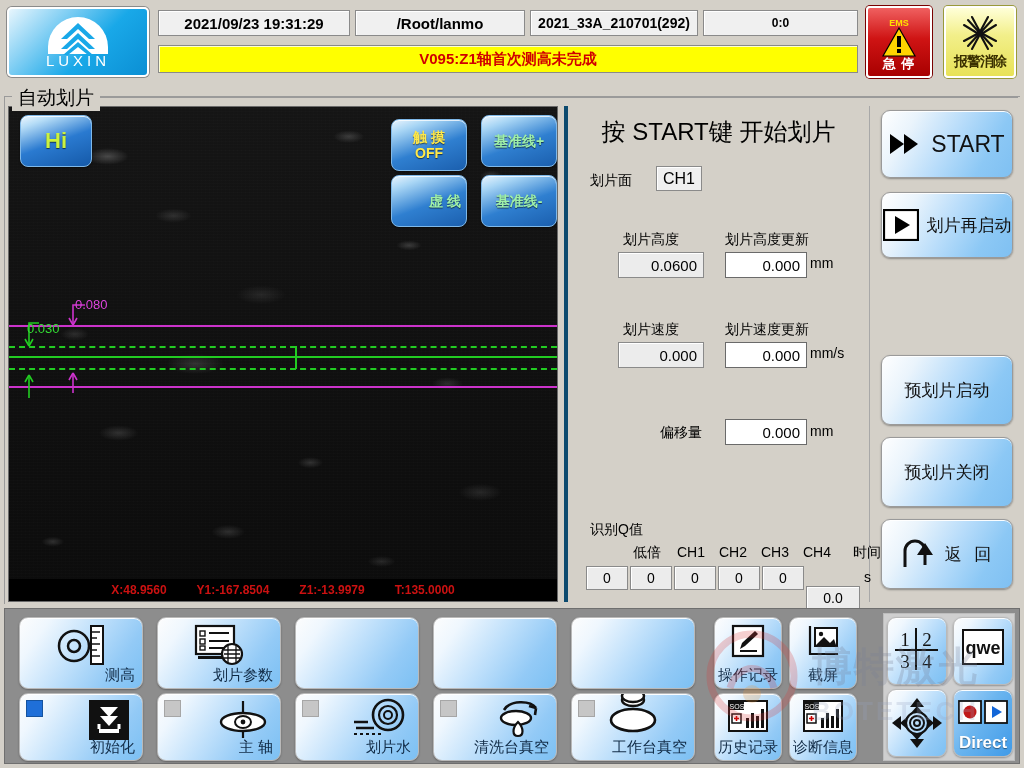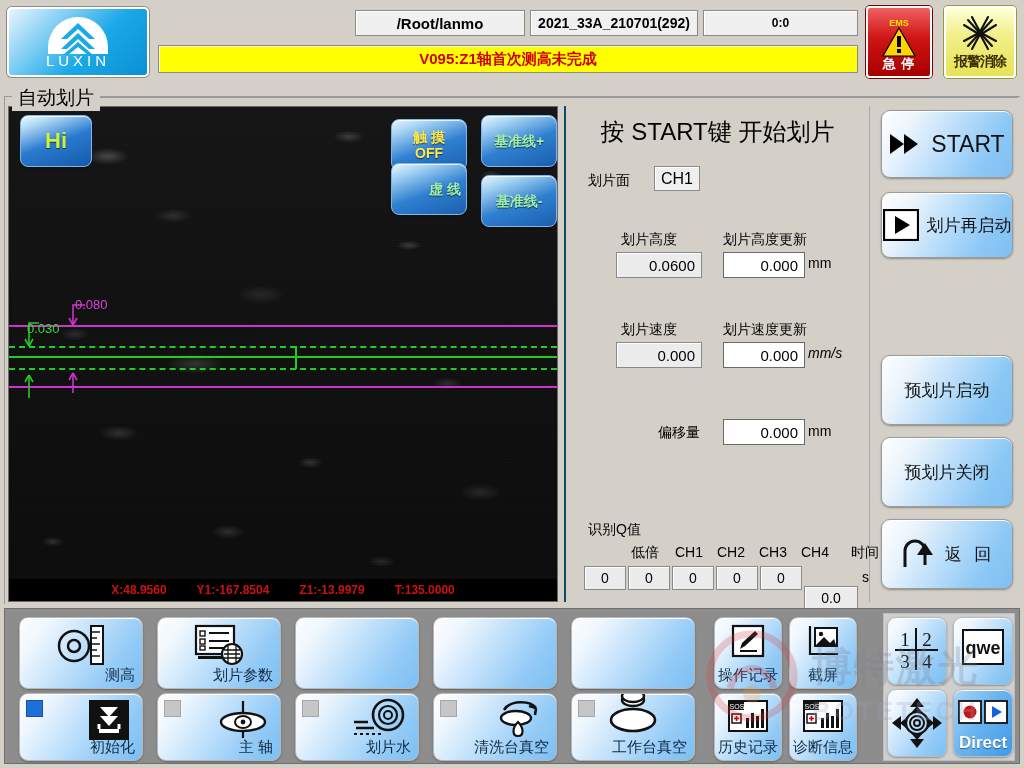--- a/index.html
+++ b/index.html
@@ -158,21 +158,21 @@
   .coord-bar {
     position: absolute; left: 0; bottom: 0; width: 100%; height: 22px;
     background: #000; display: flex; align-items: center; justify-content: center;
     gap: 30px; color: #cc1111; font-size: 12px; font-weight: bold;
   }
 
   
   .center-panel {
     position: absolute; left: 564px; top: 106px; width: 306px; height: 496px;
     background: #d4d0c8;
-    border-left: 2px solid #0c4a6e; border-right: 1px solid #a8a8a8;
+    border-left: 4px solid #0c4a6e; border-right: 1px solid #a8a8a8;
   }
   .center-title {
     position: absolute; left: 0; right: 0; top: 10px; text-align: center;
     font-size: 24px; color: #000;
   }
   .fld-label { position: absolute; font-size: 14px; color: #000; }
   .ro-field {
     position: absolute; height: 26px;
     background: #ececec; border: 1px solid #8a8a8a;
     box-shadow: inset 1px 1px 0 #ffffff;
@@ -256,20 +256,21 @@
     <div class="logo-box">
       <svg class="logo-mark" width="70" height="46" viewBox="0 0 70 46">
         <path d="M35 3 A 30 30 0 0 1 65 33 L 65 40 L 5 40 L 5 33 A 30 30 0 0 1 35 3 Z" fill="#ffffff"></path>
         <path d="M35 9 L 52 25 L 46 25 L 35 15 L 24 25 L 18 25 Z" fill="#19a8e8"></path>
         <path d="M35 19 L 52 35 L 46 35 L 35 25 L 24 35 L 18 35 Z" fill="#19a8e8"></path>
         <path d="M35 28 L 50 41 L 45 41 L 35 33 L 25 41 L 20 41 Z" fill="#19a8e8"></path>
       </svg>
       <div class="logo-text">LUXIN</div>
     </div>
 
+    <div class="hdr-field" id="f-datetime">2021/09/23 19:31:29</div>
     <div class="hdr-field" id="f-path">/Root/lanmo</div>
     <div class="hdr-field" id="f-recipe">2021_33A_210701(292)</div>
     <div class="hdr-field" id="f-count">0:0</div>
 
     <div class="alarm-bar">V095:Z1轴首次测高未完成</div>
 
     <div class="ems-btn">
       <div class="ems-label">EMS</div>
       <svg class="ems-tri" width="34" height="30" viewBox="0 0 34 30">
         <path d="M17 1 L33 29 L1 29 Z" fill="#ffd400" stroke="#000" stroke-width="1.2"></path>
@@ -334,21 +335,21 @@
 
     <div class="hi-btn" style="left:4px;top:8px;">Hi</div>
 
     <div class="vbtn yellow" style="left:382px;top:12px;">
       <span>触 摸</span>
       <span>OFF</span>
     </div>
     <div class="vbtn green" style="left:472px;top:8px;">
       <span>基准线+</span>
     </div>
-    <div class="vbtn green" style="left:382px;top:56px;padding-left:32px;">
+    <div class="vbtn green" style="left:382px;top:68px;padding-left:32px;">
       <span>虚 线</span>
     </div>
     <div class="vbtn green" style="left:472px;top:68px;">
       <span>基准线-</span>
     </div>
 
     <div class="coord-bar">
       <span>X:48.9560</span>
       <span>Y1:-167.8504</span>
       <span>Z1:-13.9979</span>
@@ -368,21 +369,21 @@
 
     <div class="fld-label" style="left:157px;top:125px;">划片高度更新</div>
     <div class="rw-field" style="left:157px;top:146px;width:82px;">0.000</div>
     <div class="unit" style="left:242px;top:149px;">mm</div>
 
     <div class="fld-label" style="left:55px;top:215px;">划片速度</div>
     <div class="ro-field" style="left:50px;top:236px;width:86px;">0.000</div>
 
     <div class="fld-label" style="left:157px;top:215px;">划片速度更新</div>
     <div class="rw-field" style="left:157px;top:236px;width:82px;">0.000</div>
-    <div class="unit" style="left:242px;top:239px;font-style:italic;">mm/s</div>
+    <div class="unit" style="left:242px;top:239px;">mm/s</div>
 
     <div class="fld-label" style="left:92px;top:318px;">偏移量</div>
     <div class="rw-field" style="left:157px;top:313px;width:82px;">0.000</div>
     <div class="unit" style="left:242px;top:317px;">mm</div>
 
     <div class="fld-label" style="left:22px;top:415px;">识别Q值</div>
 
     <div class="q-head" style="left:18px;top:438px;width:44px;">低倍</div>
     <div class="q-head" style="left:64px;top:438px;width:40px;">CH1</div>
     <div class="q-head" style="left:106px;top:438px;width:40px;">CH2</div>

